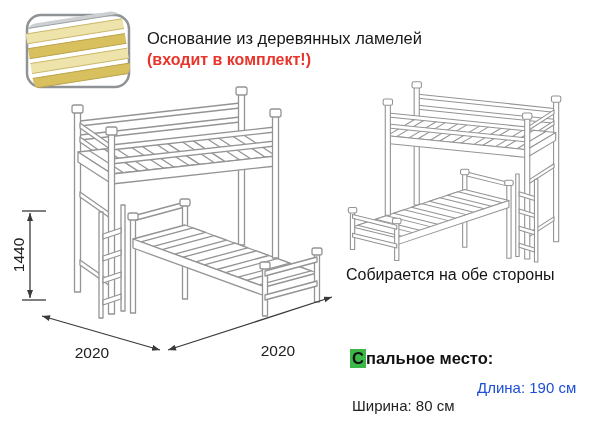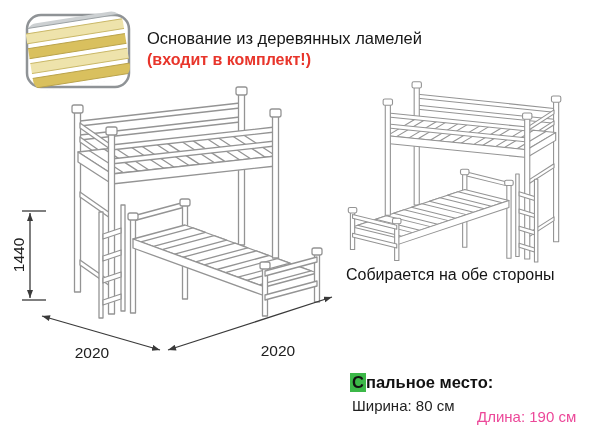--- a/index.html
+++ b/index.html
@@ -4,24 +4,24 @@
 <style>
   html,body{margin:0;padding:0;}
   body{
     width:600px;height:426px;position:relative;background:#ffffff;
     font-family:"Liberation Sans",sans-serif;overflow:hidden;color:#1a1a1a;
   }
   .txt{position:absolute;white-space:nowrap;line-height:1.15;}
   .title{left:147px;top:29px;font-size:16.5px;color:#161616;}
   .subtitle{left:147px;top:51px;font-size:16px;color:#e8352b;font-weight:bold;}
   .both-sides{left:346px;top:266px;font-size:16px;color:#161616;}
-  .sleep-title{left:350px;top:349px;font-size:16.5px;font-weight:bold;color:#111;margin-top:24px;}
+  .sleep-title{left:350px;top:349px;font-size:16.5px;font-weight:bold;color:#111;}
   .sleep-title .hl{background:#3cb848;padding:0 2px 1px 2px;}
   .sleep-width{left:352px;top:397px;font-size:15px;color:#222;}
-  .sleep-length{left:477px;top:379px;font-size:15px;color:#ec4899;margin-top:29px;}
+  .sleep-length{left:477px;top:379px;font-size:15px;color:#1d4ed8;}
   .dim{font-size:15.5px;color:#202020;text-align:center;}
   .dim-height{left:-9px;top:246px;width:56px;transform:rotate(-90deg);}
   .dim-left{left:64px;top:344px;width:56px;}
   .dim-right{left:250px;top:342px;width:56px;}
   svg{position:absolute;left:0;top:0;}
 </style>
 </head>
 <body>
 
 <svg width="600" height="426" viewBox="0 0 600 426">

